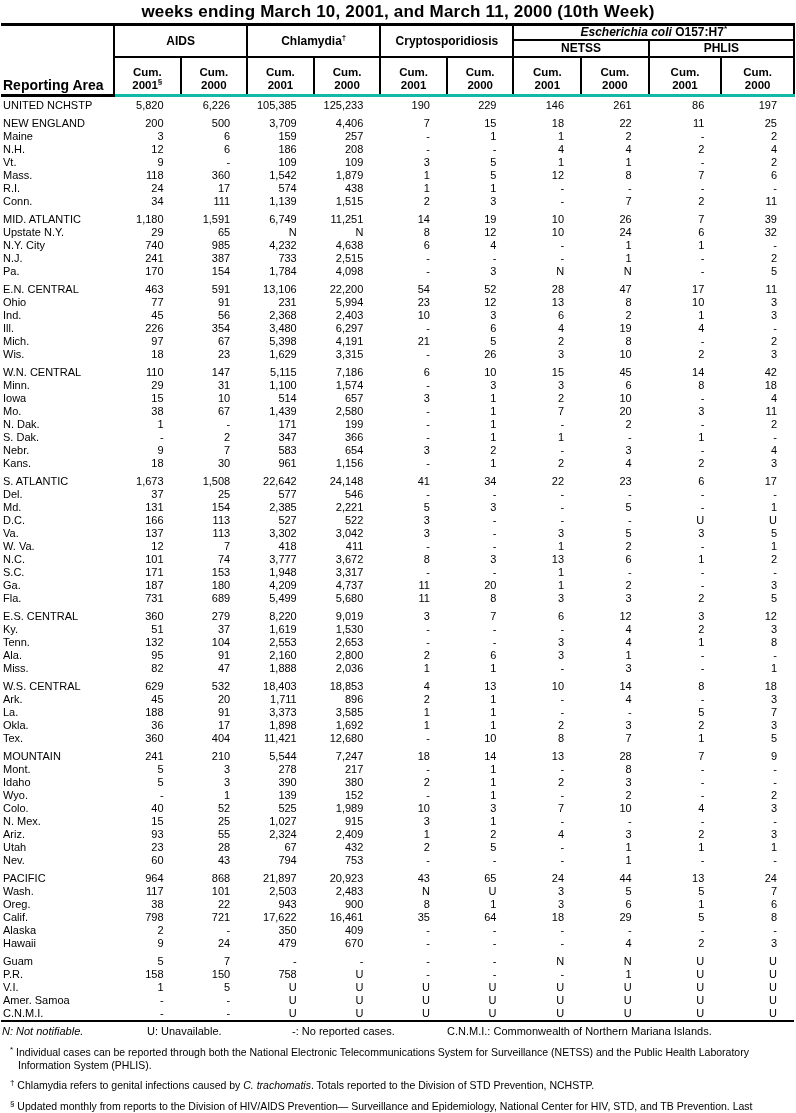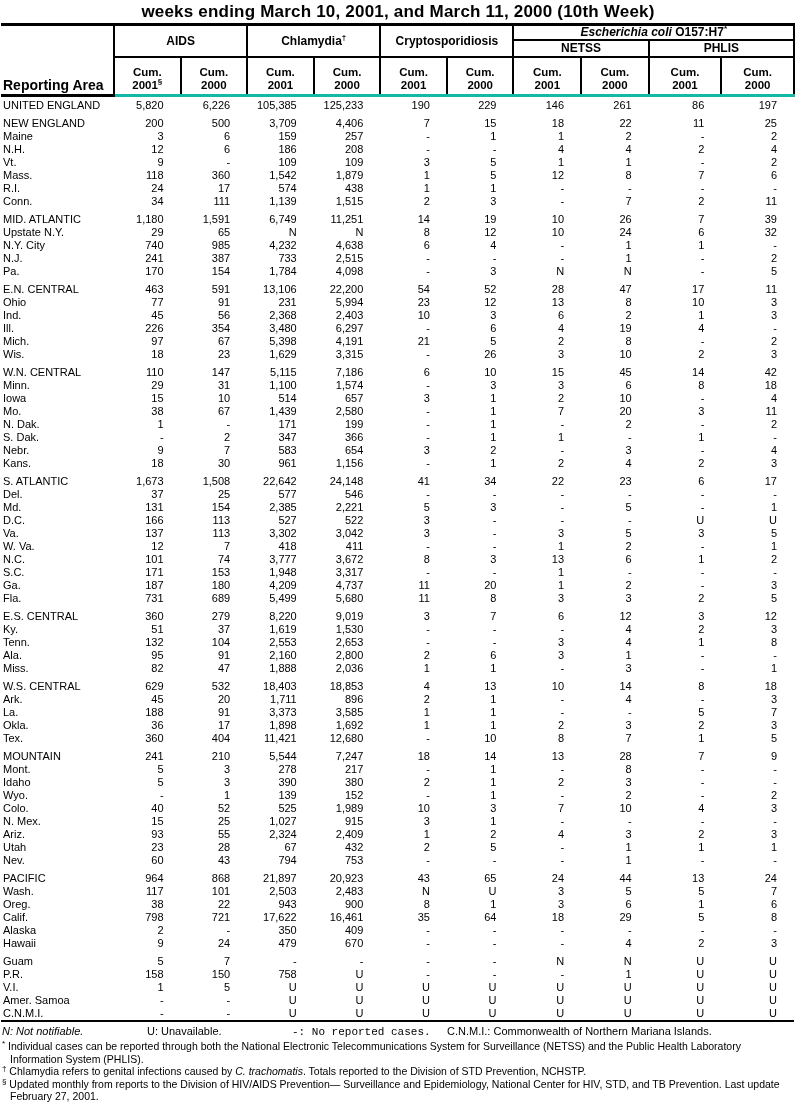--- a/index.html
+++ b/index.html
@@ -36,23 +36,23 @@
   tbody td.area { text-align: left; padding-left: 2px; }
   tbody td.val { text-align: right; padding-right: 17px; }
   tbody tr.gap td { height: 5px; line-height: 5px; font-size: 2px; }
   tbody tr.first td { padding-top: 2px; }
 
   
   .legend { font-size: 11px; line-height: 13px; margin-top: 3px; padding-left: 1px; white-space: nowrap; }
   .legend span { display: inline-block; }
   .legend span:nth-child(1) { width: 145px; font-style: italic; }
   .legend span:nth-child(2) { width: 145px; }
-  .legend span:nth-child(3) { width: 155px; font-family: Liberation Mono, monospace; }
+  .legend span:nth-child(3) { width: 155px; }
   .footnotes { margin-top: 1px; padding-left: 1px; }
-  .footnotes p { margin: 0; font-size: 10.5px; line-height: 12.5px; padding-left: 8px; text-indent: -8px; }
+  .footnotes p { margin: 8px; font-size: 10.5px; line-height: 12.5px; padding-left: 8px; text-indent: -8px; }
   .footnotes sup { font-size: 8px; line-height: 0; }
   .footnotes i { font-style: italic; text-align: right; }
 </style>
 </head>
 <body>
 
 <div class="page">
 
   <div class="title">
     <div>weeks ending March 10, 2001, and March 11, 2000 (10th Week)</div>
@@ -92,21 +92,21 @@
           <th>Cum.<br>2001</th>
           <th>Cum.<br>2000</th>
           <th>Cum.<br>2001</th>
           <th>Cum.<br>2000</th>
           <th>Cum.<br>2001</th>
           <th>Cum.<br>2000</th>
         </tr>
     </thead>
     <tbody id="table-body">
         <tr class="first">
-          <td class="area">UNITED ENGLAND</td>
+          <td class="area">UNITED NCHSTP</td>
           <td class="val">5,820</td>
           <td class="val">6,226</td>
           <td class="val">105,385</td>
           <td class="val">125,233</td>
           <td class="val">190</td>
           <td class="val">229</td>
           <td class="val">146</td>
           <td class="val">261</td>
           <td class="val">86</td>
           <td class="val">197</td>

